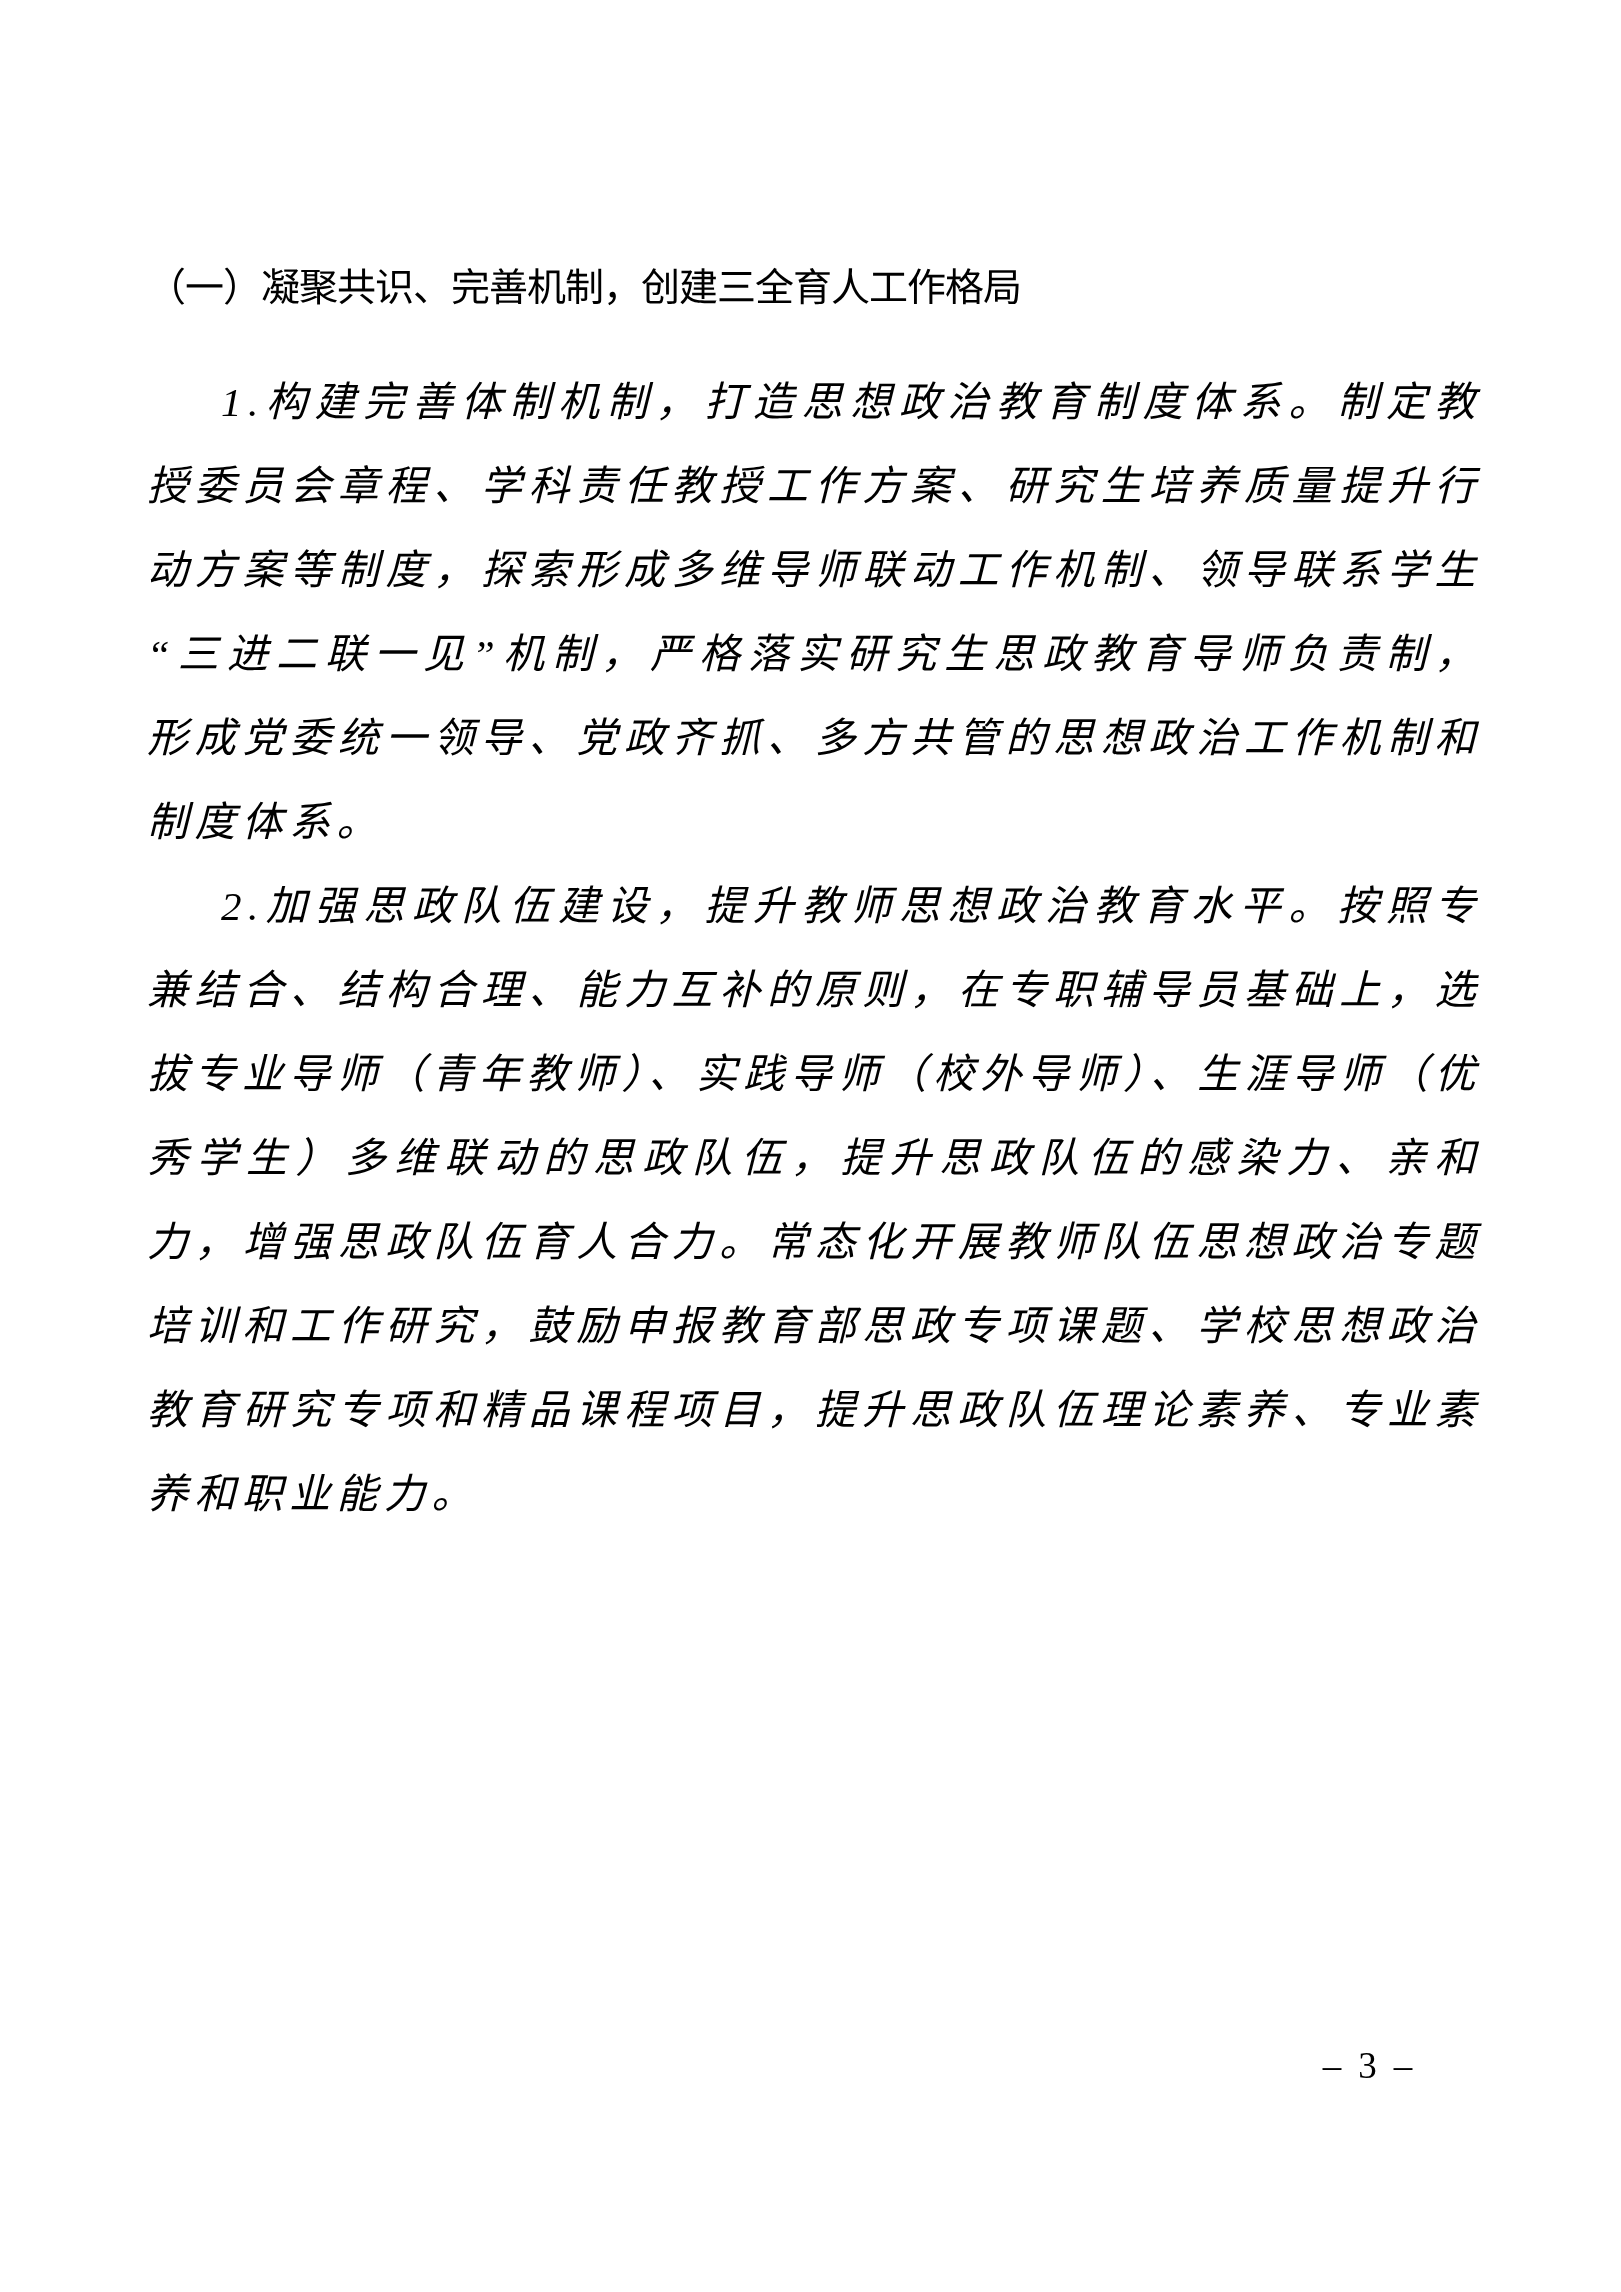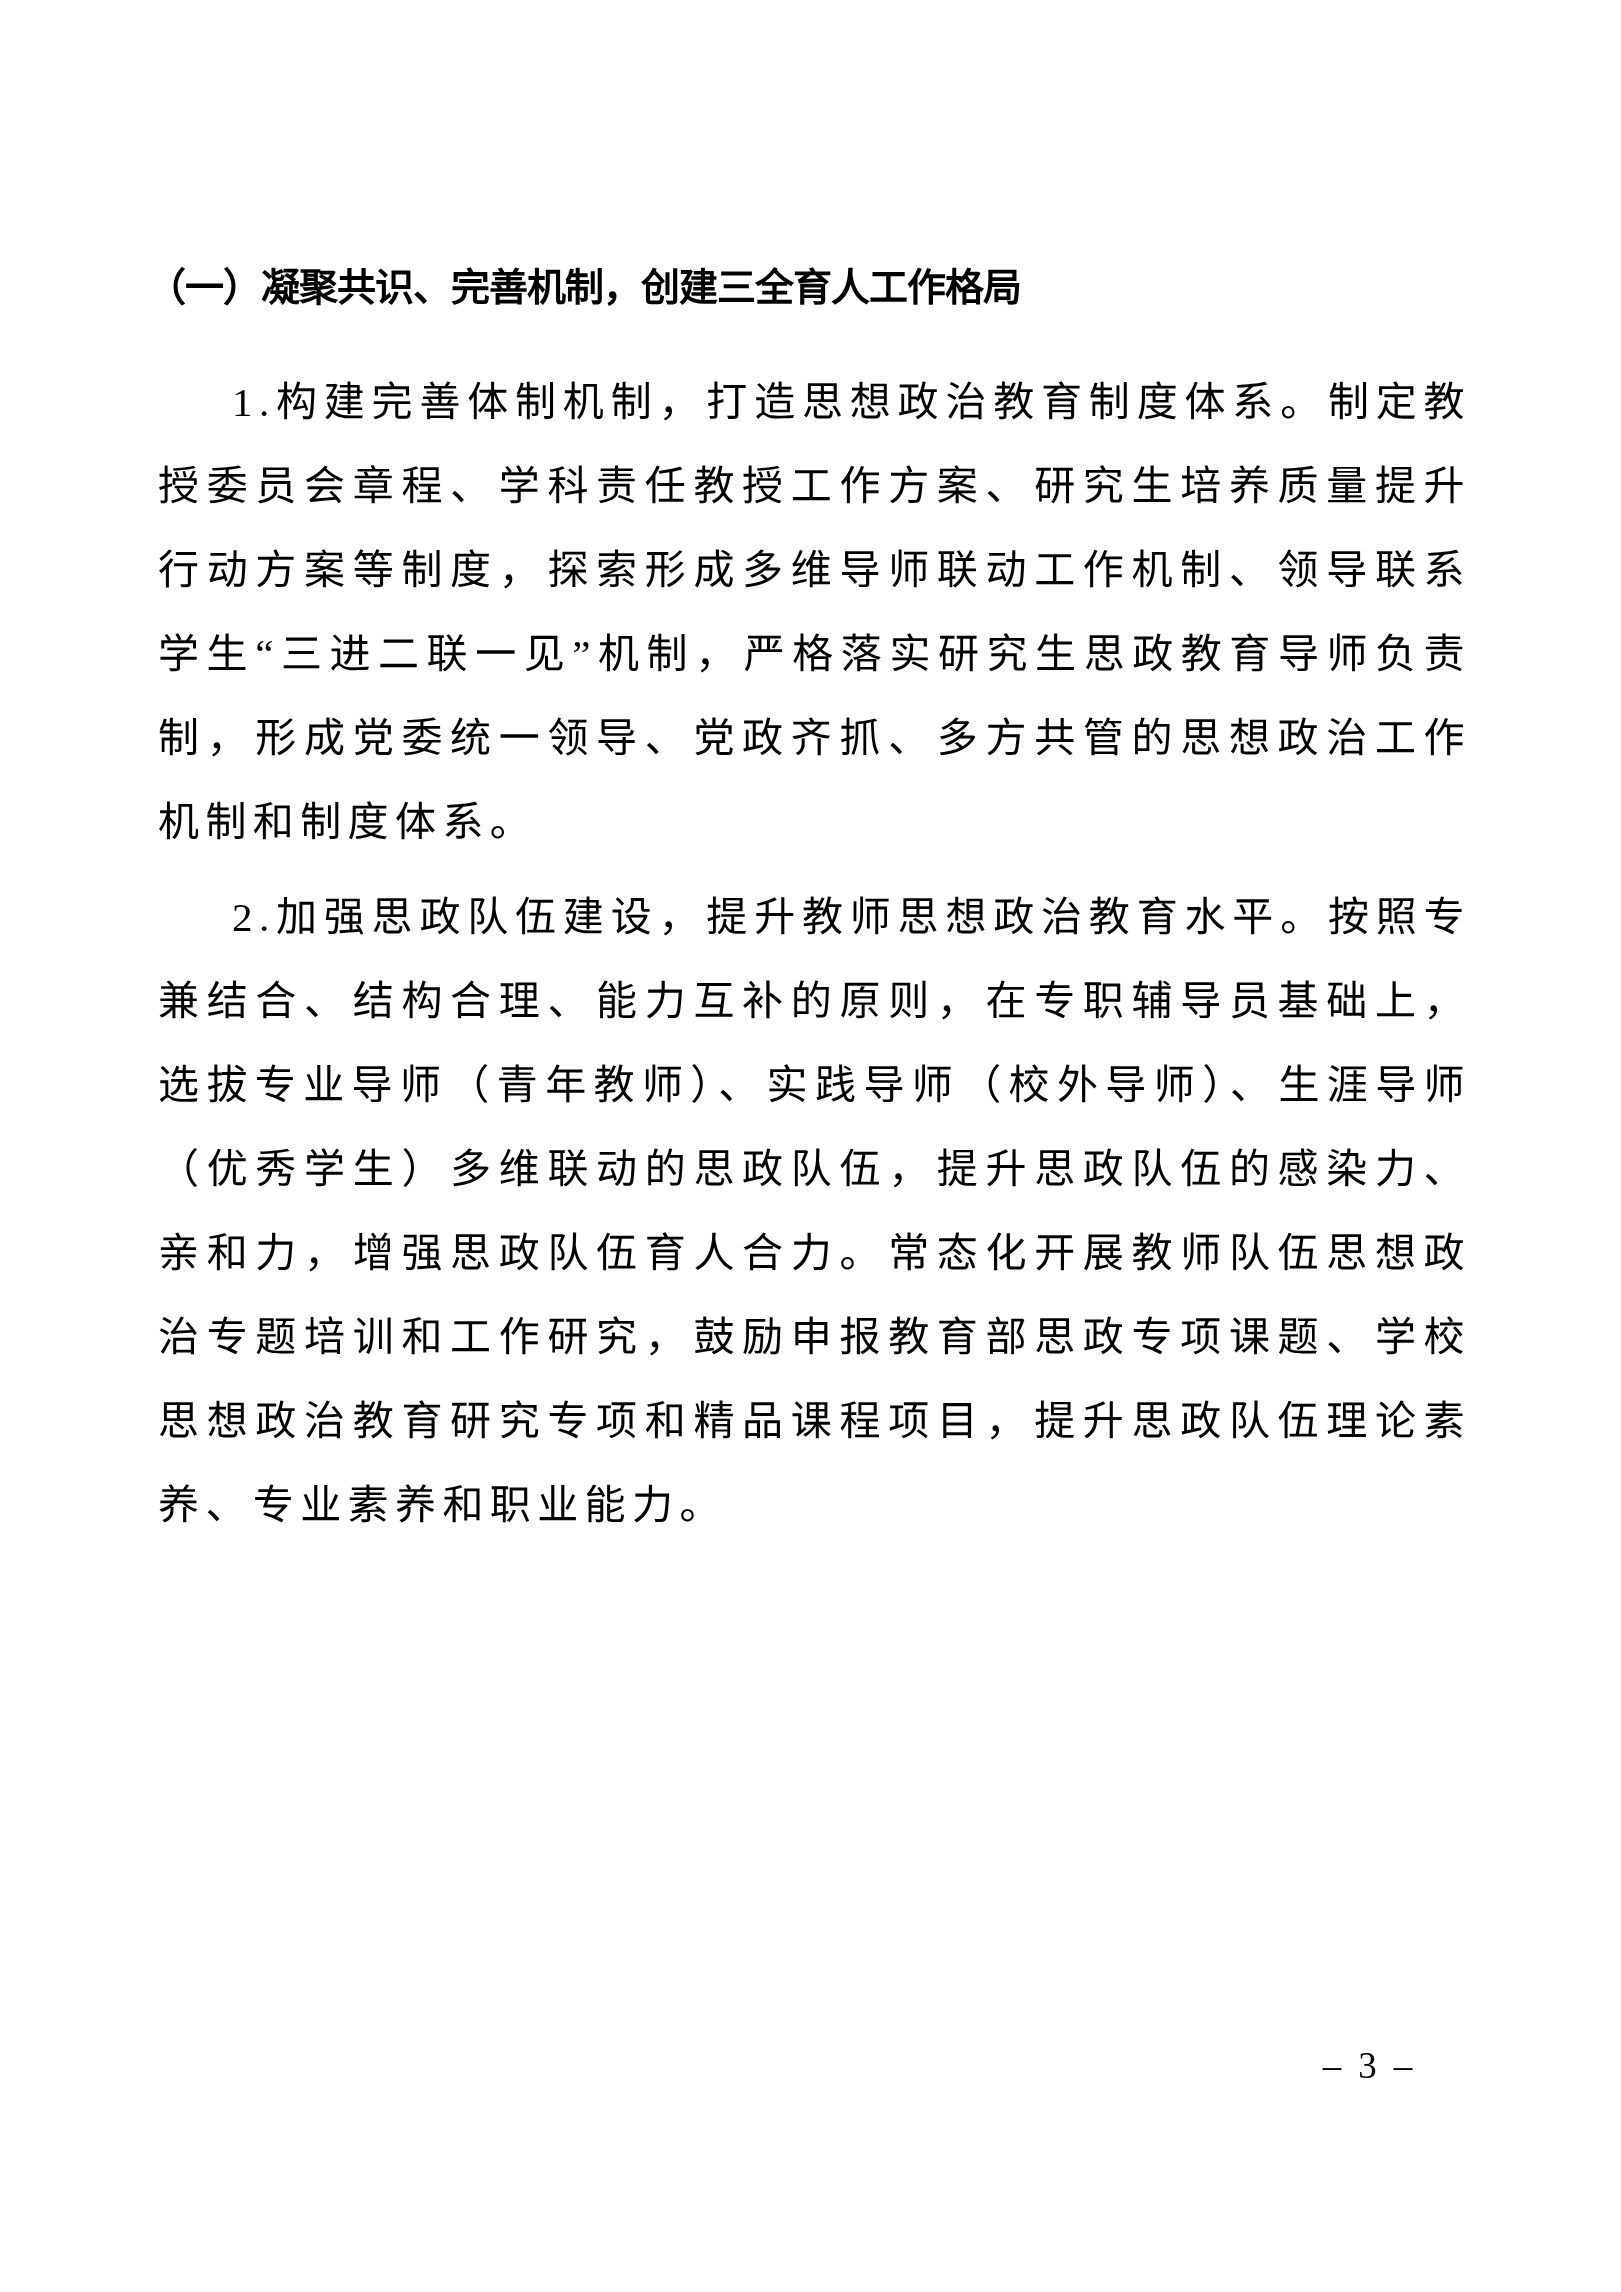--- a/index.html
+++ b/index.html
@@ -17,34 +17,35 @@
     overflow: hidden;
   }
   .content {
     position: absolute;
     left: 147px;
     top: 246px;
     width: 1335px;
   }
   .section-heading {
     font-size: 39px;
-    font-weight: bold;
+    font-weight: normal;
     line-height: 84px;
     letter-spacing: -1px;
     margin: 0;
     text-align: left;
     white-space: nowrap;
   }
   .body-para {
     font-size: 41px;
     line-height: 84px;
     letter-spacing: 6.4px;
-    margin: 11px;
+    margin: 0;
     text-align: justify;
     text-indent: 74px;
+    font-style: italic;
   }
   .para-1 { margin-top: 30px; }
   .para-2 { margin-top: 0; }
   .heading-2 { margin-top: 20.6px; }
   .para-3 { margin-top: 15.7px; }
   .page-number {
     position: absolute;
     top: 2042px;
     left: 1252px;
     width: 235px;

